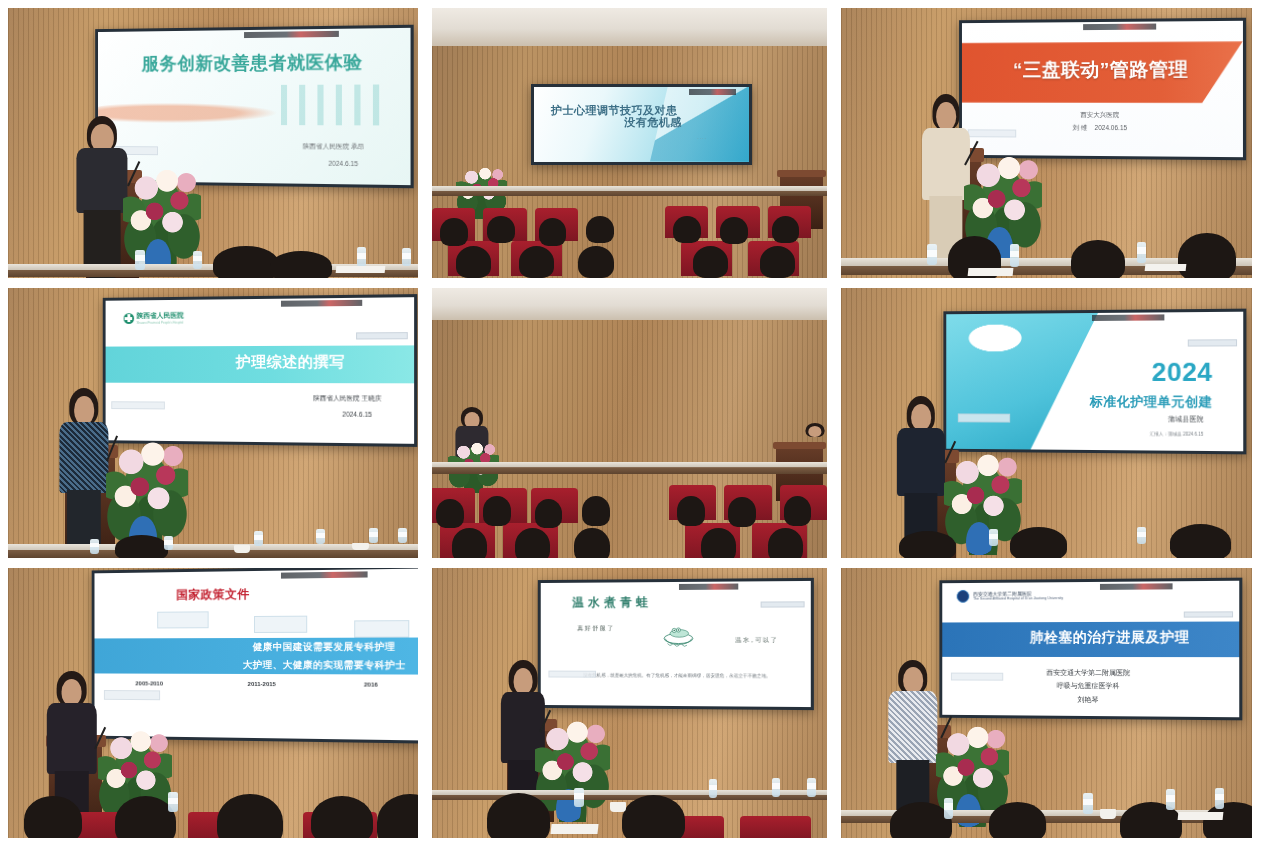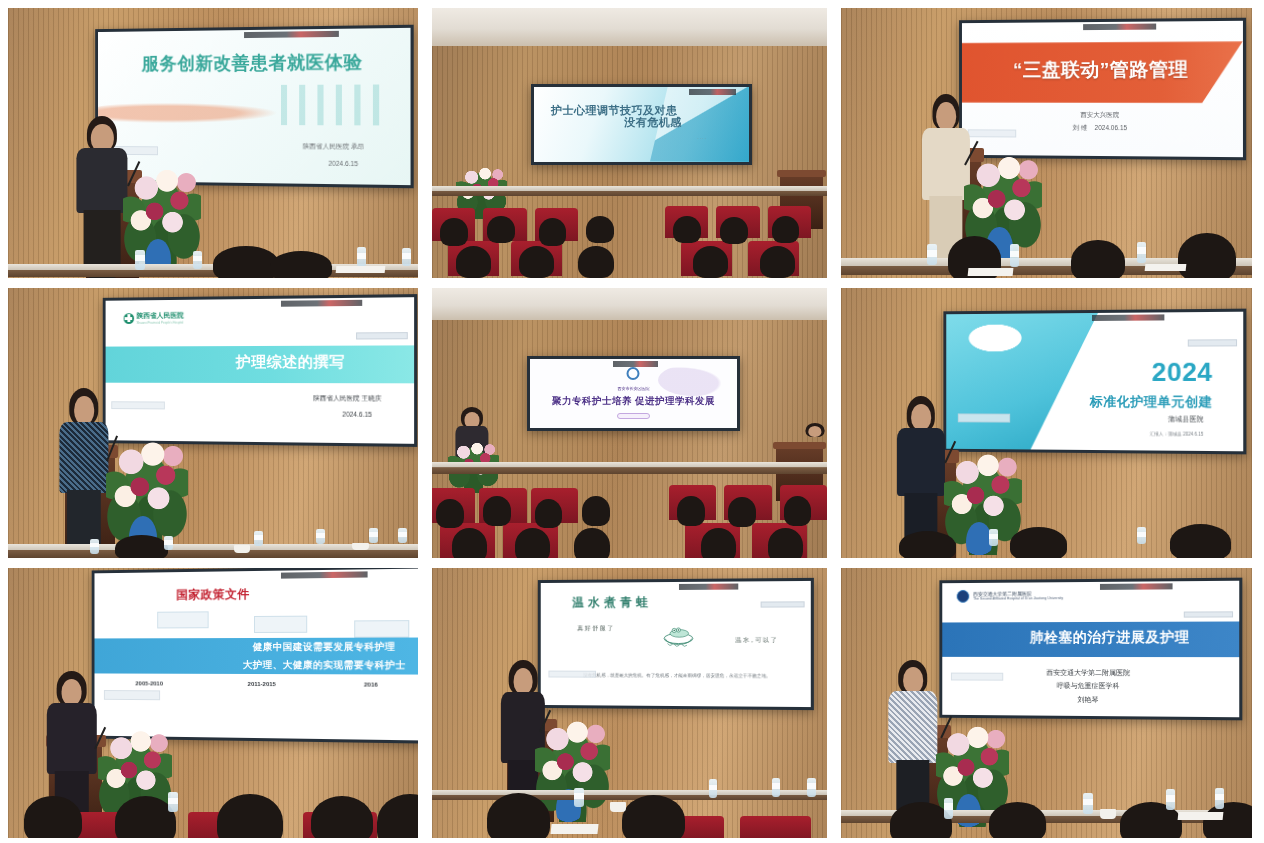--- a/index.html
+++ b/index.html
@@ -349,34 +349,20 @@
       <div class="bottle" style="left:88%; bottom:28%; width:2.2%; height:28%;"></div>
       <div class="bottle" style="left:95%; bottom:28%; width:2.2%; height:28%;"></div>
       <div class="cup" style="left:55%; bottom:10%; width:4%; height:14%;"></div>
       <div class="cup" style="left:84%; bottom:14%; width:4%; height:14%;"></div>
     </div>
   </div>
 
   <div class="photo">
     <div class="ceiling" style="height:12%;"></div>
     <div class="wall dim" style="top:12%;"></div>
-    <div class="screen" style="left:24%; top:25%; width:54%; height:28%;">
-      <div class="slide" style="background:#fdfdff;">
-        <div style="position:absolute; right:4%; top:8%; width:34%; height:46%;
-                    background: radial-gradient(ellipse at 30% 60%, rgba(150,110,200,.18) 0 55%, transparent 60%);
-                    border-radius:50%;"></div>
-        <div class="taskbar" style="left:40%; width:22%;"></div>
-        <div style="position:absolute; left:50%; transform:translateX(-50%); top:12%; width:13px; height:13px;
-                    border-radius:50%; border:2px solid #3f7fbd;"></div>
-        <div style="position:absolute; top:40%; width:100%; text-align:center; font-size:4px; color:#4b2f86;">西安市长安区医院</div>
-        <div class="slide-title" style="top:53%; font-size:9.5px; color:#4b2f86;">聚力专科护士培养  促进护理学科发展</div>
-        <div style="position:absolute; left:42%; top:78%; width:16%; height:9%;
-                    border:1px solid #c4a8e0; border-radius:8px; background:#f6f0fc;"></div>
-      </div>
-    </div>
     <div class="speaker" style="left:5%; top:44%; width:10%; height:26%;">
       <div class="sp-hair" style="top:0; width:56%; height:30%;"></div>
       <div class="sp-head" style="top:8%; width:38%; height:22%;"></div>
       <div class="sp-body" style="top:28%; width:84%; height:72%; background:#2e2a30;"></div>
     </div>
     <div class="flowers" style="left:4%; top:54%; width:13%; height:22%;">
       <div class="fl-greens"></div>
         <div class="fl-blooms"></div>
     </div>
     <div class="podium" style="left:87%; top:57%; width:12%; height:22%;"></div>

